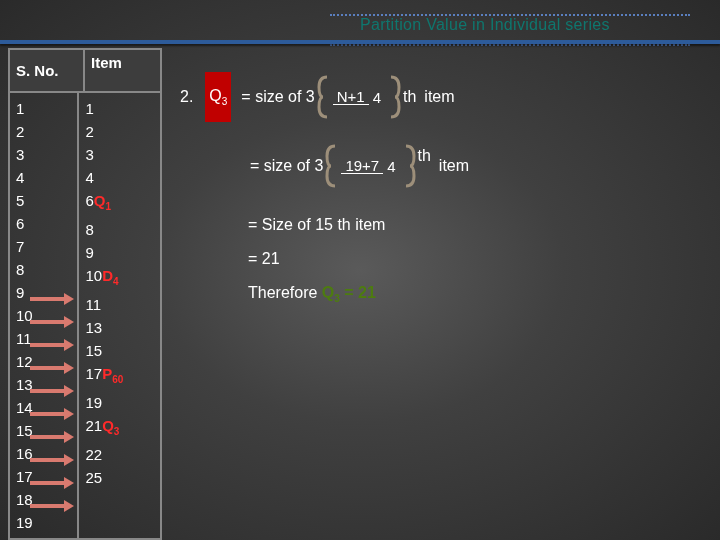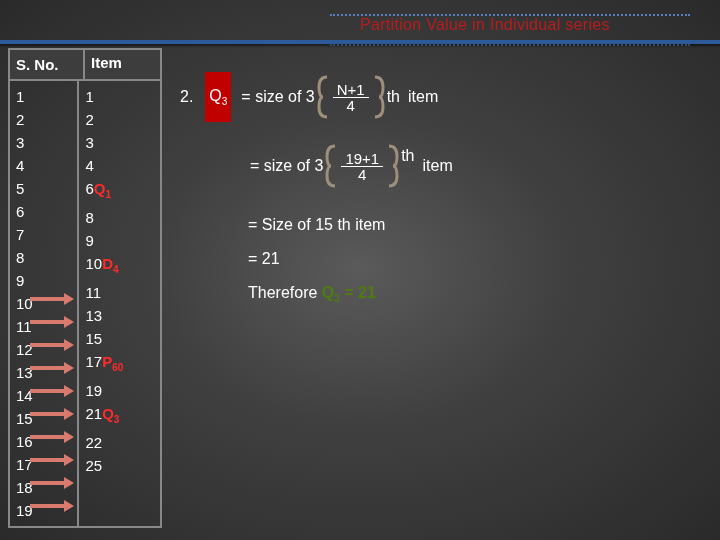--- a/index.html
+++ b/index.html
@@ -20,21 +20,21 @@
     width: 360px;
     height: 28px;
     border-top: 2px dotted #5a7fbf;
     border-bottom: 2px dotted #5a7fbf;
   }
   .title {
     position: absolute;
     top: 16px;
     left: 360px;
     font-size: 16px;
-    color: #b91c1c;
+    color: #0f766e;
     letter-spacing: 0.3px;
   }
   .title-underline {
     position: absolute;
     top: 40px;
     left: 0;
     width: 720px;
     height: 4px;
     background: #2d5b9a;
     box-shadow: 0 2px 2px rgba(0,0,0,0.5);
@@ -48,21 +48,21 @@
     background: transparent;
   }
   .table-header {
     display: flex;
     border-bottom: 2px solid #888;
     font-weight: bold;
     background: #3d3d3d;
   }
   .col-sno {
     width: 68px;
-    padding: 6px 6px;
+    padding: 12px 6px;
     border-right: 2px solid #888;
     font-size: 15px;
   }
   .col-item {
     width: 70px;
     padding: 4px 6px;
     font-size: 15px;
   }
   .table-body {
     display: flex;
@@ -118,21 +118,21 @@
   }
   .step-num { margin-right: 6px; }
   .qbox {
     background: #c00000;
     padding: 15px 4px;
     margin: 0 6px;
     font-weight: normal;
   }
   .frac {
     display: inline-flex;
-    flex-direction: column;
+    flex-direction: row;
     align-items: center;
     margin: 0 4px;
     line-height: 15px;
     font-size: 15px;
   }
   .frac .top { border-bottom: 1.5px solid #fff; padding: 0 4px; }
   .frac .bot { padding: 0 4px; }
   .big-bracket {
     display: inline-block;
     position: relative;
@@ -245,21 +245,21 @@
   </div>
 
   <div class="line" style="margin-left:66px;">
     <span class="eq-text">= size of 3</span>
     <span class="big-bracket">
       <svg width="14" height="44">
           <path d="M10 2 Q2 2 2 12 Q2 22 6 22 Q2 22 2 32 Q2 42 10 42" stroke="#9d8f7a" stroke-width="3" fill="none"></path>
         </svg>
     </span>
     <span class="frac">
-      <span class="top">19+1</span>
+      <span class="top">19+7</span>
       <span class="bot">4</span>
     </span>
     <span class="big-bracket">
       <svg width="14" height="44">
           <path d="M4 2 Q12 2 12 12 Q12 22 8 22 Q12 22 12 32 Q12 42 4 42" stroke="#9d8f7a" stroke-width="3" fill="none"></path>
         </svg>
     </span>
     <span class="eq-text" style="position:relative; top:-10px;">th</span>
     <span class="eq-text">item</span>
   </div>

